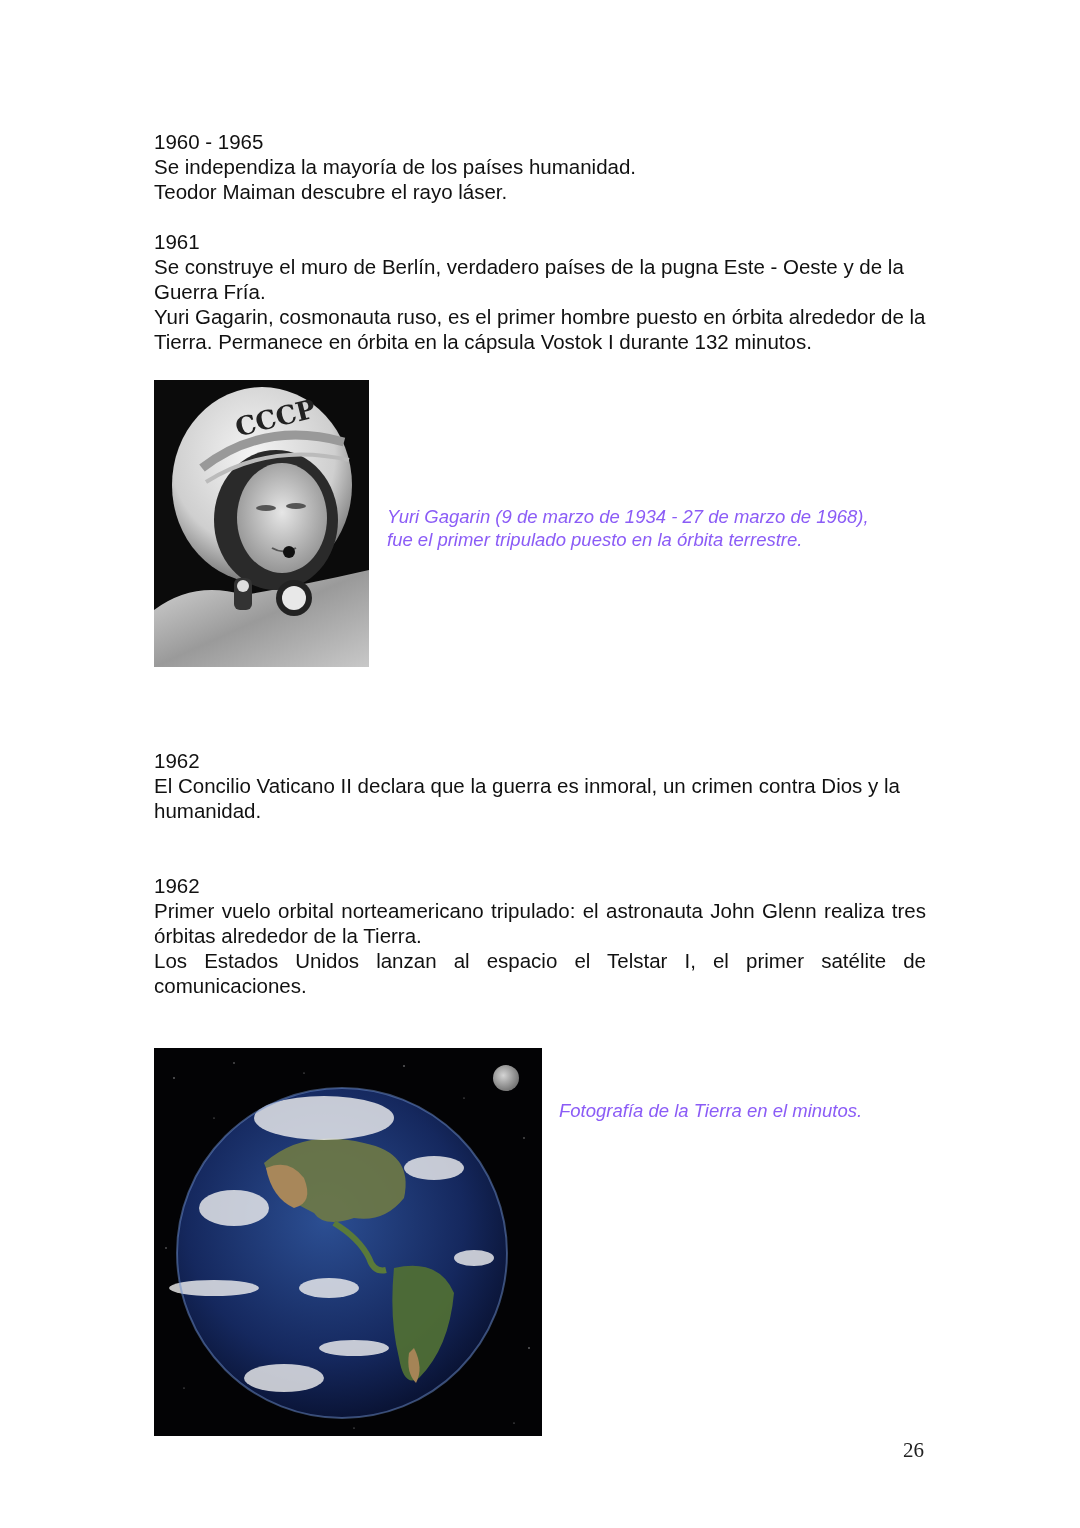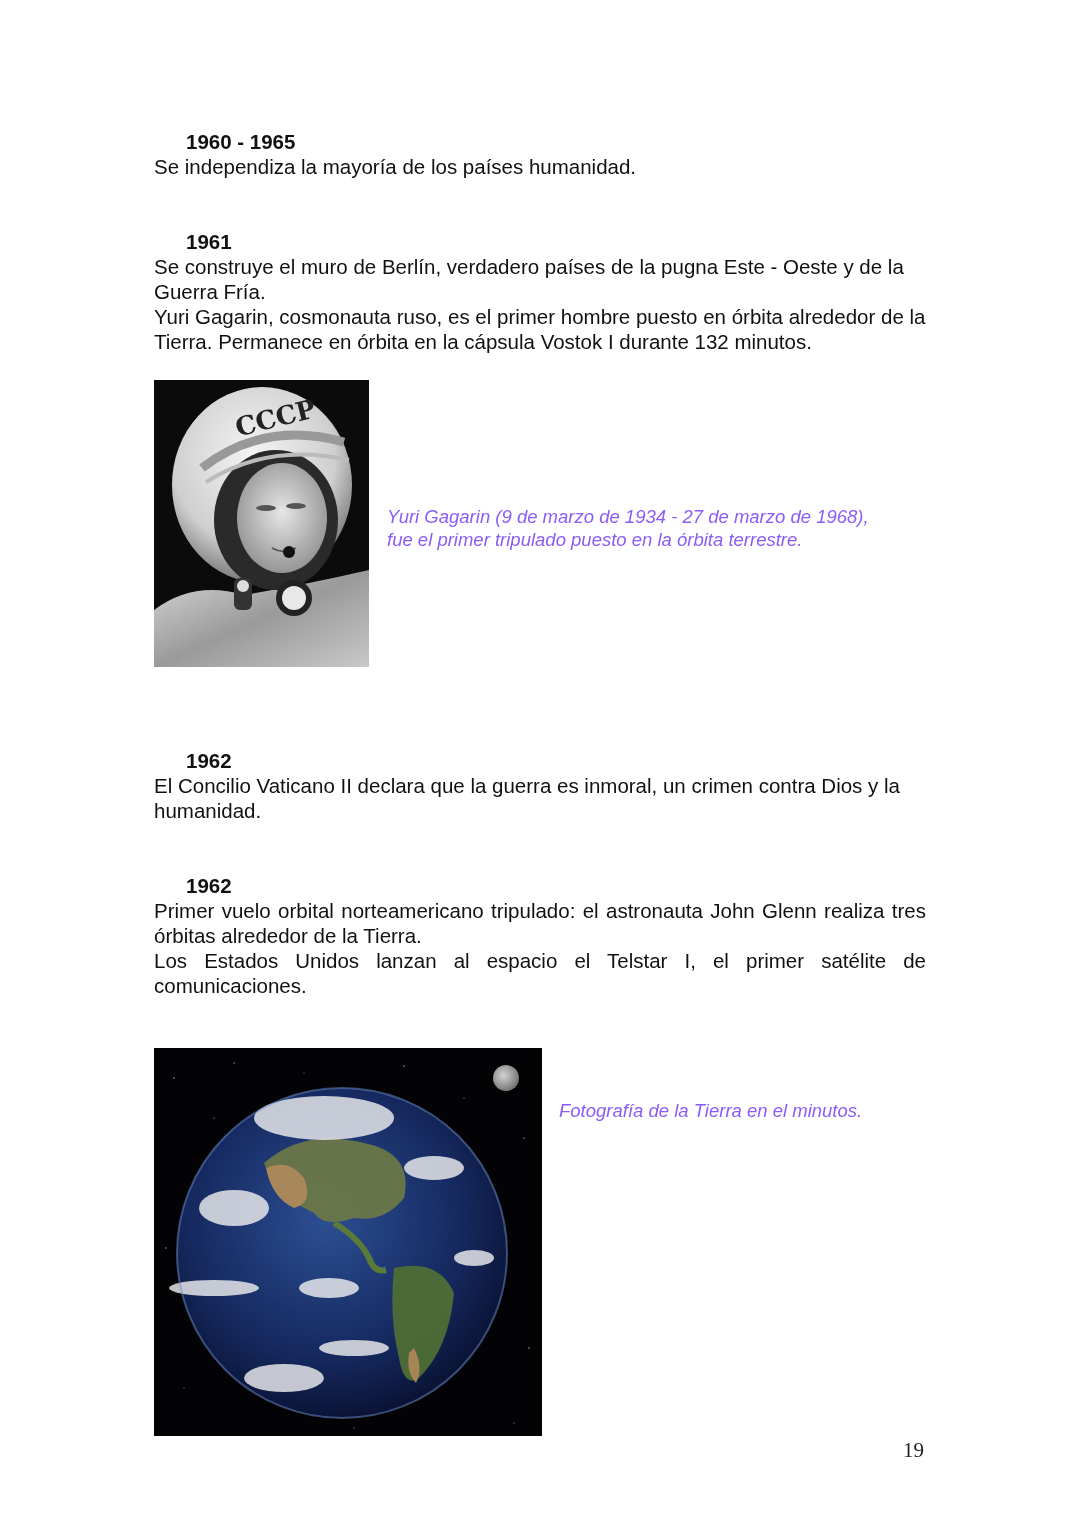--- a/index.html
+++ b/index.html
@@ -1,20 +1,20 @@
 <!DOCTYPE html>
 <html><head>
   <meta charset="utf-8">
   <style>
     * { margin: 0; padding: 0; box-sizing: border-box; }
     html, body { width: 1080px; height: 1528px; background: #ffffff; overflow: hidden; }
     body { position: relative; font-family: "Liberation Sans", sans-serif; color: #111111; }
 
     .block { position: absolute; left: 154px; width: 772px; font-size: 20.5px; line-height: 25px; }
-    .year { font-weight: bold; display: block; margin-left: 32px; }
+    .year { font-weight: normal; display: block; }
     .line { display: block; }
     .justify { text-align: justify; text-align-last: left; }
 
     #b1 { top: 129px; }
     #b2 { top: 229px; }
     #b3 { top: 748px; }
     #b4 { top: 873px; }
 
     .photo { position: absolute; overflow: hidden; }
     #gagarin-photo { left: 154px; top: 380px; width: 215px; height: 287px; background: #0a0a0a; }
@@ -25,20 +25,21 @@
     #cap2 { left: 559px; top: 1099px; width: 380px; }
 
     #page-number { position: absolute; left: 903px; top: 1438px; font-family: "Liberation Serif", serif; font-size: 21px; color: #222; }
   </style>
 </head>
 <body>
 
 <div id="b1" class="block">
   <span class="year">1960 - 1965</span>
   <span class="line">Se independiza la mayoría de los países humanidad.</span>
+  <span class="line">Teodor Maiman descubre el rayo láser.</span>
 </div>
 
 <div id="b2" class="block">
   <span class="year">1961</span>
   <span class="line">Se construye el muro de Berlín, verdadero países de la pugna Este - Oeste y de la Guerra Fría.</span>
   <span class="line">Yuri Gagarin, cosmonauta ruso, es el primer hombre puesto en órbita alrededor de la Tierra. Permanece en órbita en la cápsula Vostok I durante 132 minutos.</span>
 </div>
 
 <div id="gagarin-photo" class="photo">
   <svg width="215" height="287" viewBox="0 0 215 287">
@@ -137,13 +138,13 @@
       <ellipse cx="280" cy="120" rx="30" ry="12"></ellipse>
       <ellipse cx="320" cy="210" rx="20" ry="8"></ellipse>
       <ellipse cx="200" cy="300" rx="35" ry="8"></ellipse>
     </g>
     <circle cx="188" cy="205" r="165" fill="none" stroke="#6d8fd0" stroke-width="2" opacity="0.5"></circle>
   </svg>
 </div>
 
 <div id="cap2" class="caption">Fotografía de la Tierra en el minutos.</div>
 
-<div id="page-number">19</div>
+<div id="page-number">26</div>
 
 </body></html>

